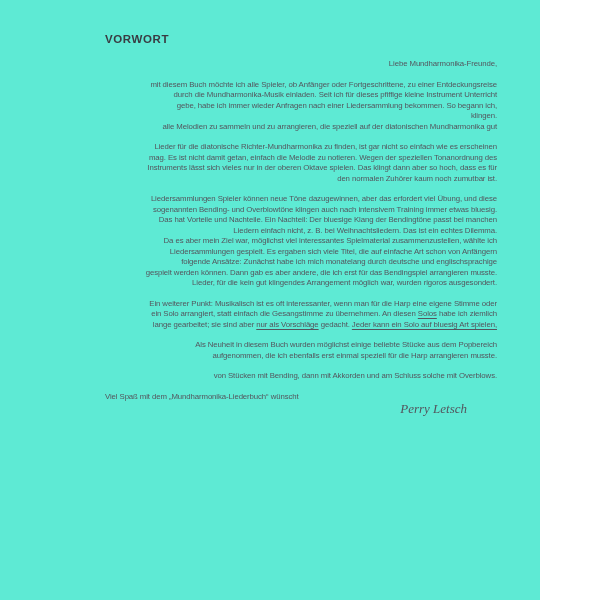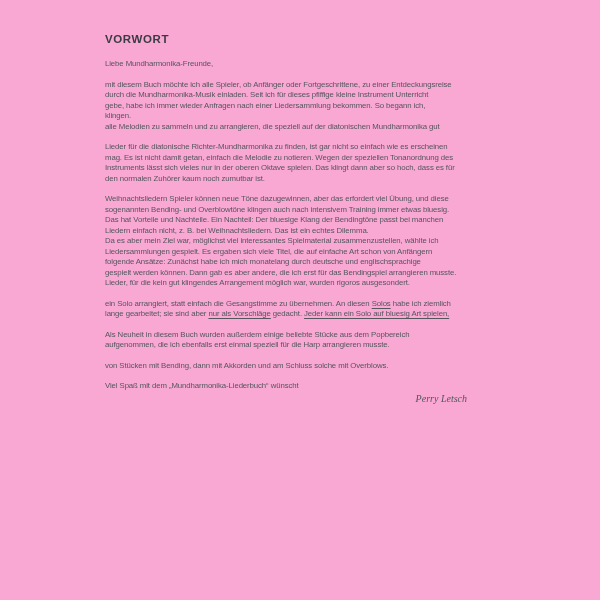--- a/index.html
+++ b/index.html
@@ -4,42 +4,43 @@
 <style>
   html, body {
     margin: 0;
     padding: 0;
     width: 600px;
     height: 600px;
     background: #ffffff;
   }
   .page {
     position: relative;
-    width: 600px;
+    width: 540px;
     height: 600px;
-    background: #f9a8d4;
+    background: #5eead4;
     overflow: hidden;
     font-family: "Liberation Sans", sans-serif;
     color: #54555d;
   }
   .content {
     position: absolute;
     left: 105px;
     top: 33px;
     width: 392px;
   }
   .heading {
     font-size: 11.5px;
     font-weight: bold;
     letter-spacing: 0.6px;
     color: #393b42;
     margin: 0 0 14px 0;
   }
   .para {
     margin: 0 0 10px 0;
+    text-align: right;
   }
   .line {
     font-size: 7.8px;
     letter-spacing: -0.1px;
     line-height: 10.5px;
     white-space: nowrap;
     color: #54555d;
   }
   .u {
     text-decoration: underline;
@@ -50,21 +51,21 @@
     letter-spacing: -0.1px;
     line-height: 10.5px;
     white-space: nowrap;
   }
   .signature {
     margin-top: 2px;
     text-align: right;
     padding-right: 30px;
     font-family: "Liberation Serif", serif;
     font-style: italic;
-    font-size: 10px;
+    font-size: 13px;
     line-height: 10.5px;
     color: #54555d;
   }
 </style>
 </head>
 <body>
 
 <div class="page">
   <div class="content">
     <h1 class="heading">VORWORT</h1>
@@ -79,36 +80,37 @@
           <div class="line">klingen.</div>
           <div class="line">alle Melodien zu sammeln und zu arrangieren, die speziell auf der diatonischen Mundharmonika gut</div>
         </div>
         <div class="para">
           <div class="line">Lieder für die diatonische Richter-Mundharmonika zu finden, ist gar nicht so einfach wie es erscheinen</div>
           <div class="line">mag. Es ist nicht damit getan, einfach die Melodie zu notieren. Wegen der speziellen Tonanordnung des</div>
           <div class="line">Instruments lässt sich vieles nur in der oberen Oktave spielen. Das klingt dann aber so hoch, dass es für</div>
           <div class="line">den normalen Zuhörer kaum noch zumutbar ist.</div>
         </div>
         <div class="para">
-          <div class="line">Weihnachtsliedern Spieler können neue Töne dazugewinnen, aber das erfordert viel Übung, und diese</div>
+          <div class="line">Liedersammlungen Spieler können neue Töne dazugewinnen, aber das erfordert viel Übung, und diese</div>
           <div class="line">sogenannten Bending- und Overblowtöne klingen auch nach intensivem Training immer etwas bluesig.</div>
           <div class="line">Das hat Vorteile und Nachteile. Ein Nachteil: Der bluesige Klang der Bendingtöne passt bei manchen</div>
           <div class="line">Liedern einfach nicht, z. B. bei Weihnachtsliedern. Das ist ein echtes Dilemma.</div>
           <div class="line">Da es aber mein Ziel war, möglichst viel interessantes Spielmaterial zusammenzustellen, wählte ich</div>
           <div class="line">Liedersammlungen gespielt. Es ergaben sich viele Titel, die auf einfache Art schon von Anfängern</div>
           <div class="line">folgende Ansätze: Zunächst habe ich mich monatelang durch deutsche und englischsprachige</div>
           <div class="line">gespielt werden können. Dann gab es aber andere, die ich erst für das Bendingspiel arrangieren musste.</div>
           <div class="line">Lieder, für die kein gut klingendes Arrangement möglich war, wurden rigoros ausgesondert.</div>
         </div>
         <div class="para">
+          <div class="line">Ein weiterer Punkt: Musikalisch ist es oft interessanter, wenn man für die Harp eine eigene Stimme oder</div>
           <div class="line"><span>ein Solo arrangiert, statt einfach die Gesangstimme zu übernehmen. An diesen </span><span class="u">Solos</span><span> habe ich ziemlich</span></div>
           <div class="line"><span>lange gearbeitet; sie sind aber </span><span class="u">nur als Vorschläge</span><span> gedacht. </span><span class="u">Jeder kann ein Solo auf bluesig Art spielen,</span></div>
         </div>
         <div class="para">
-          <div class="line">Als Neuheit in diesem Buch wurden außerdem einige beliebte Stücke aus dem Popbereich</div>
+          <div class="line">Als Neuheit in diesem Buch wurden möglichst einige beliebte Stücke aus dem Popbereich</div>
           <div class="line">aufgenommen, die ich ebenfalls erst einmal speziell für die Harp arrangieren musste.</div>
         </div>
         <div class="para">
           <div class="line">von Stücken mit Bending, dann mit Akkorden und am Schluss solche mit Overblows.</div>
         </div>
       </div>
     <div class="closing">Viel Spaß mit dem „Mundharmonika-Liederbuch“ wünscht</div>
     <div class="signature">Perry Letsch</div>
   </div>
 </div>

